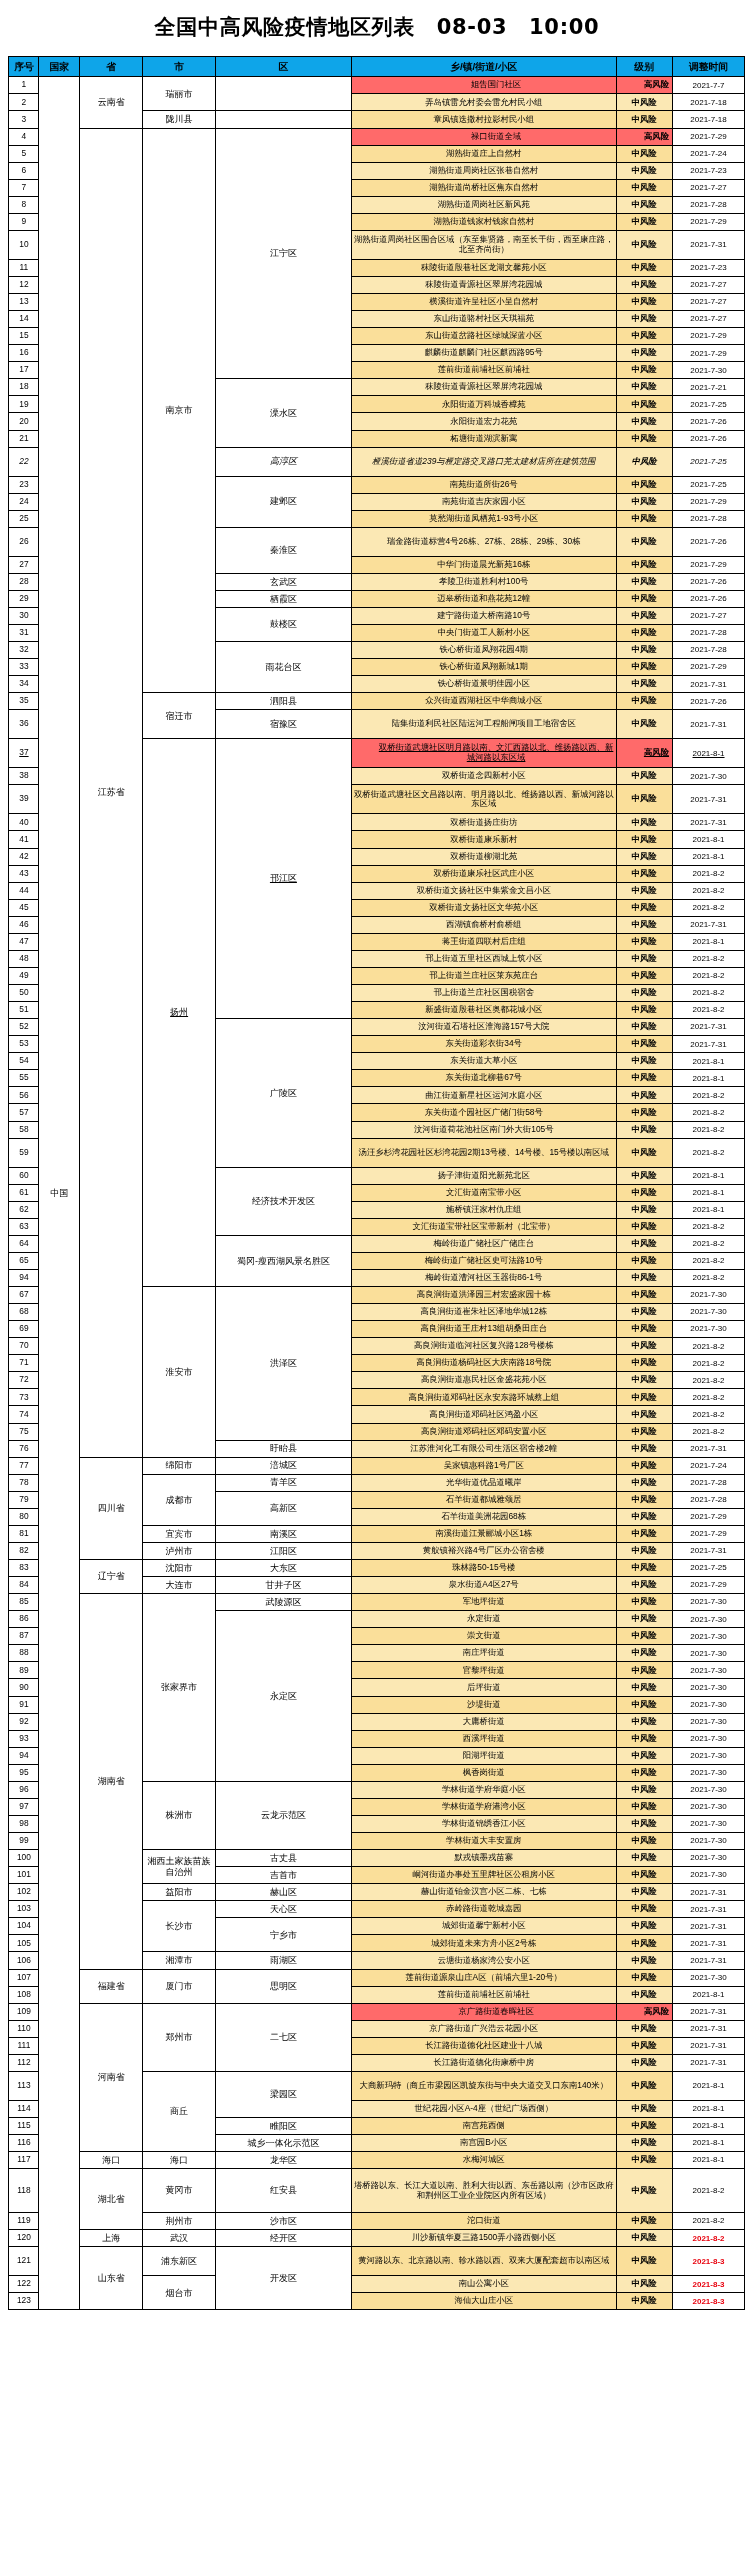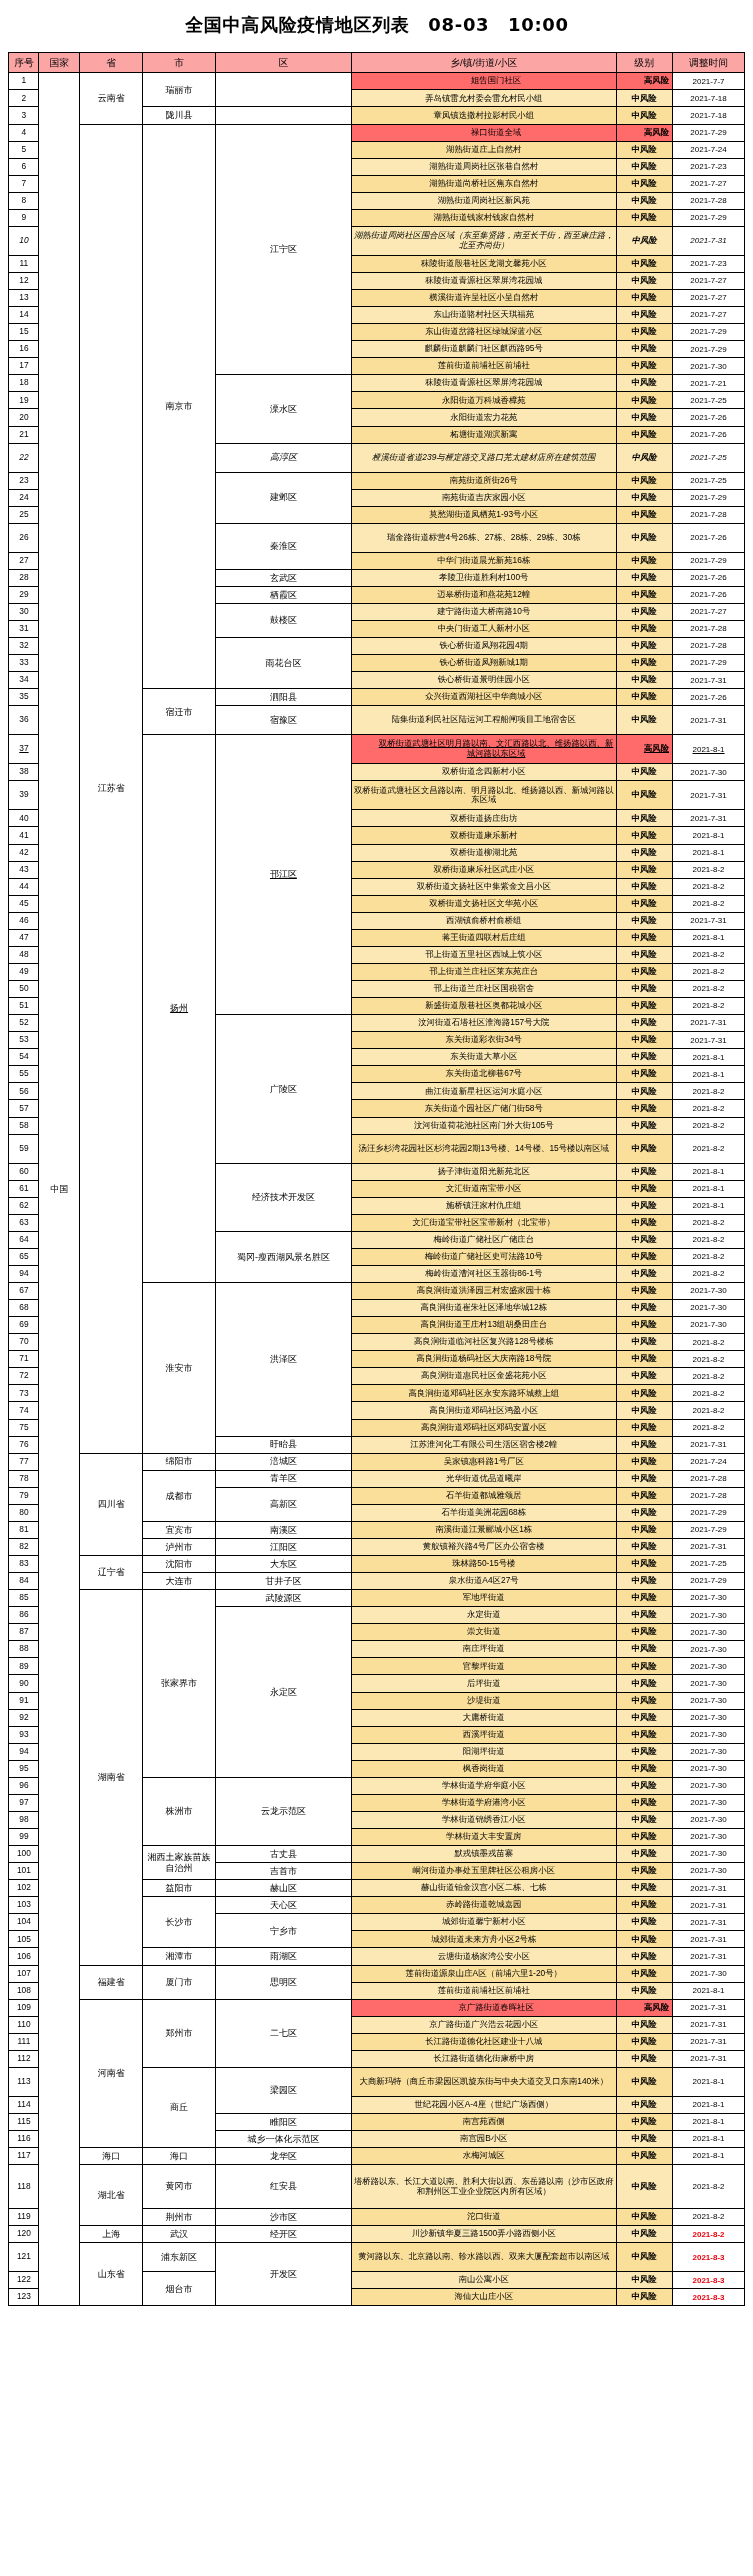--- a/index.html
+++ b/index.html
@@ -5,21 +5,21 @@
   html,body{margin:0;padding:0;}
   body{
     width:754px;
     background:#ffffff;
     font-family:"Liberation Sans","DejaVu Sans",sans-serif;
     color:#000;
   }
   .page{width:754px;box-sizing:border-box;padding:0 8.4px;}
   .title{
     text-align:center;
-    font-size:18px;
+    font-size:21px;
     font-weight:bold;
     letter-spacing:0.7px;
     padding:12.6px 0 15.4px 0;
     font-family:"DejaVu Sans","Liberation Sans",sans-serif;
   }
   table{
     border-collapse:collapse;
     width:737px;
     table-layout:fixed;
     font-size:8.7px;
@@ -35,24 +35,24 @@
   th,td{
     border:0.7px solid #000;
     text-align:center;
     vertical-align:middle;
     padding:0.7px 1.4px;
     line-height:1.18;
     overflow:hidden;
     word-break:break-all;
   }
   thead th{
-    font-weight:normal;
+    font-weight:bold;
     font-size:9.8px;
     height:18px;
-    background:#fca5a5;
+    background:#0ea5e9;
     margin-top:8px;
   }
   tbody td{height:14.7px;}
   td.idx{font-size:8.4px;}
   td.area{font-size:8.4px;}
   td.level{font-size:8.4px;font-weight:bold;}
   td.time{font-size:8px;background:#ffffff;}
   td.span{font-size:9px;background:#ffffff;}
   .high{background:#ff6a6a;padding-left:26px;}
   .mid{background:#fadf9a;}
@@ -145,21 +145,21 @@
           <td class="area mid2">湖熟街道周岗社区新风苑</td>
           <td class="level mid2">中风险</td>
           <td class="time">2021-7-28</td>
         </tr>
         <tr>
           <td class="idx">9</td>
           <td class="area mid">湖熟街道钱家村钱家自然村</td>
           <td class="level mid">中风险</td>
           <td class="time">2021-7-29</td>
         </tr>
-        <tr style="height: 29px; font-style: italic;">
+        <tr style="height: 29px;">
           <td class="idx">10</td>
           <td class="area mid2">湖熟街道周岗社区围合区域（东至集贤路，南至长干街，西至康庄路，北至齐尚街）</td>
           <td class="level mid2">中风险</td>
           <td class="time">2021-7-31</td>
         </tr>
         <tr>
           <td class="idx">11</td>
           <td class="area mid">秣陵街道殷巷社区龙湖文馨苑小区</td>
           <td class="level mid">中风险</td>
           <td class="time">2021-7-23</td>

